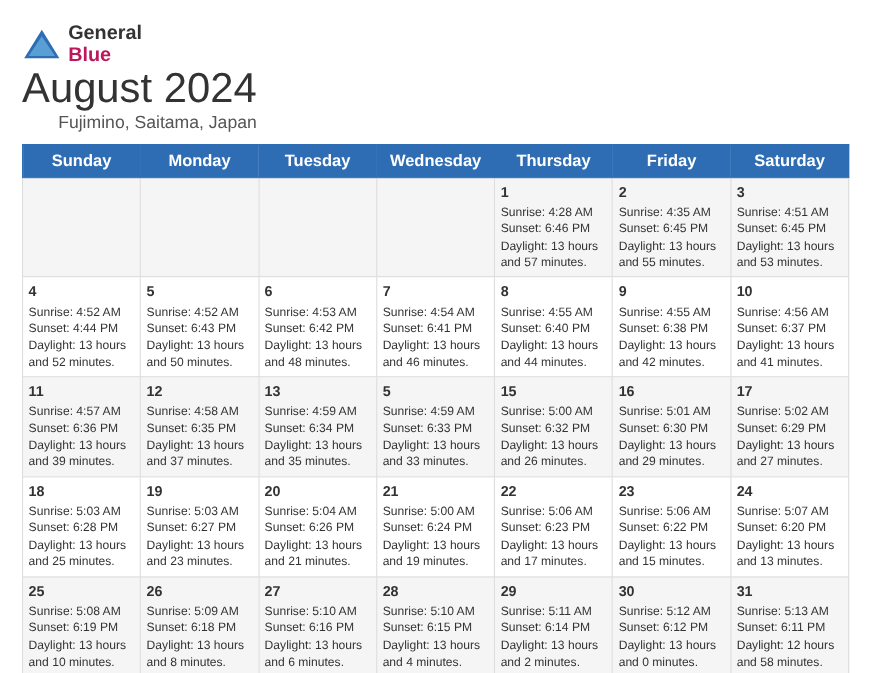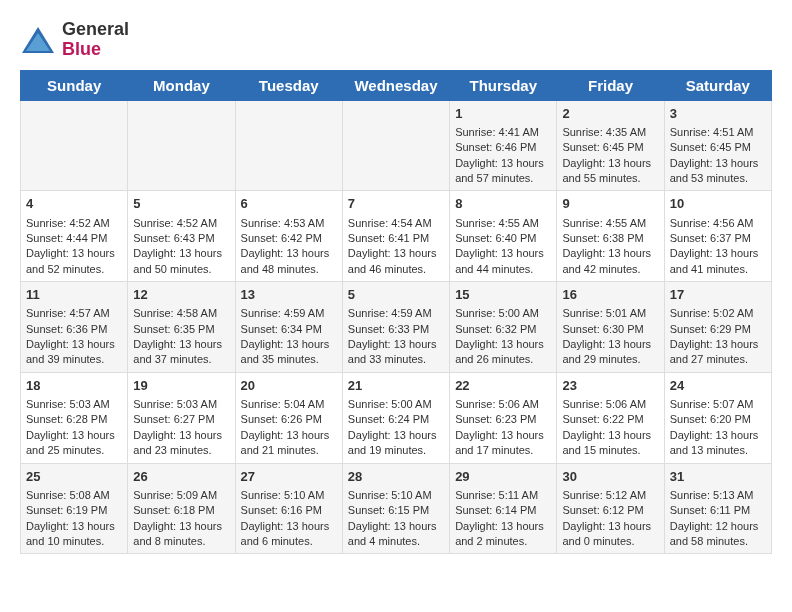--- a/index.html
+++ b/index.html
@@ -92,20 +92,24 @@
   <div class="logo">
     <svg class="logo-icon" viewBox="0 0 36 30">
       <polygon points="18,2 34,28 2,28" fill="#2e6db4"></polygon>
       <polygon points="18,8 30,26 6,26" fill="#5a9fd4"></polygon>
     </svg>
     <div class="logo-text">
       <div class="general">General</div>
       <div class="blue">Blue</div>
     </div>
   </div>
+  <div class="title-block">
+    <div class="month-title">August 2024</div>
+    <div class="subtitle">Fujimino, Saitama, Japan</div>
+  </div>
 </div>
 
 <table>
   <thead>
     <tr>
     <th>Sunday</th>
         <th>Monday</th>
         <th>Tuesday</th>
         <th>Wednesday</th>
         <th>Thursday</th>
@@ -114,21 +118,21 @@
       </tr>
   </thead>
   <tbody id="calendar-body">
   <tr>
         <td class="empty"></td>
         <td class="empty"></td>
         <td class="empty"></td>
         <td class="empty"></td>
         <td>
           <span class="day-num">1</span>
-          <div>Sunrise: 4:41 AM</div>
+          <div>Sunrise: 4:28 AM</div>
           <div>Sunset: 6:46 PM</div>
           <div>Daylight: 13 hours</div>
           <div>and 57 minutes.</div>
         </td>
         <td>
           <span class="day-num">2</span>
           <div>Sunrise: 4:35 AM</div>
           <div>Sunset: 6:45 PM</div>
           <div>Daylight: 13 hours</div>
           <div>and 55 minutes.</div>

